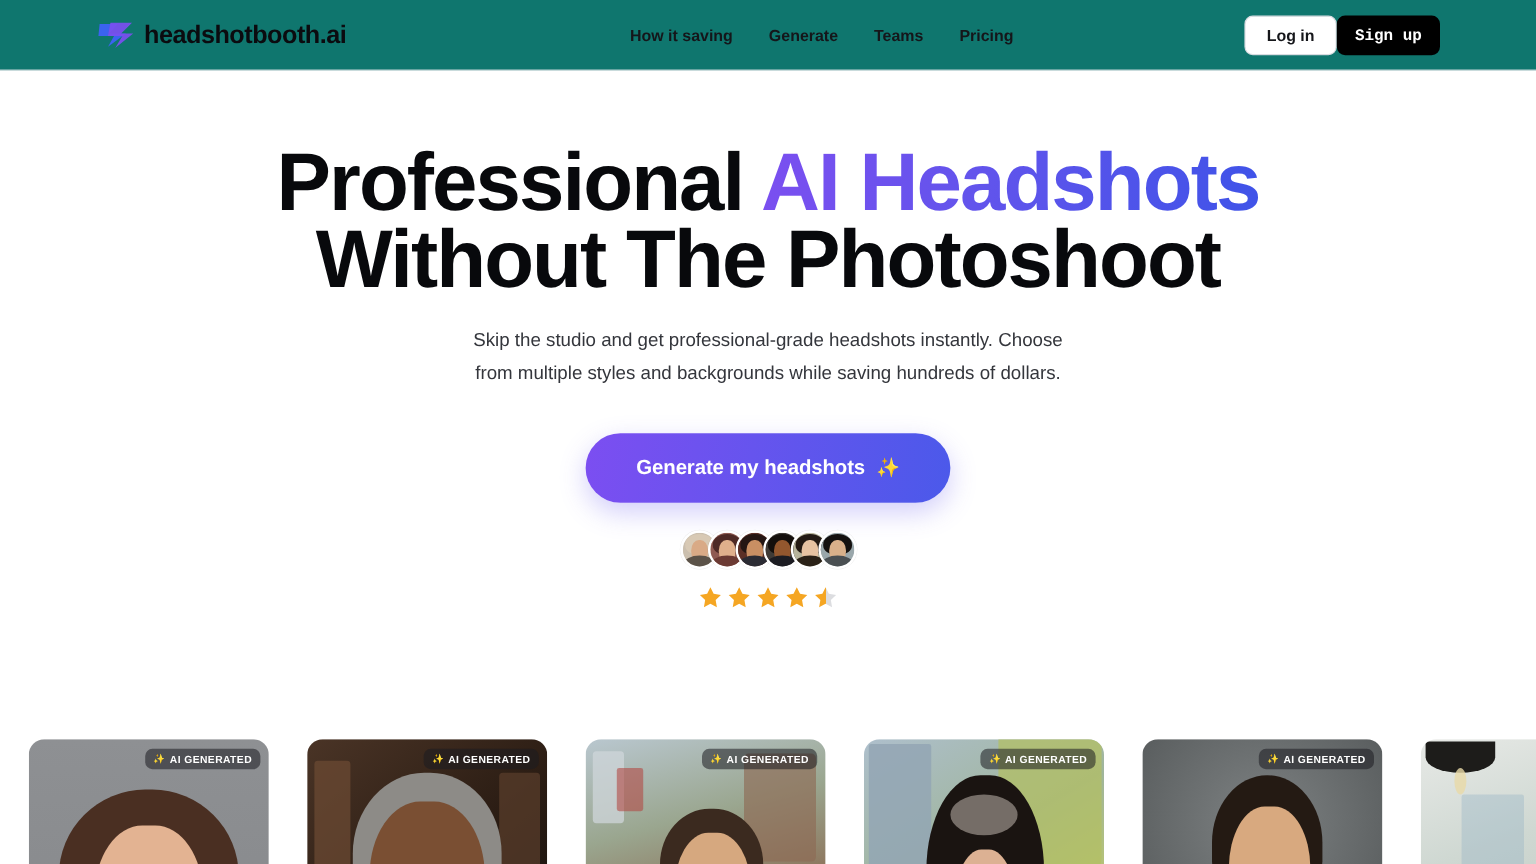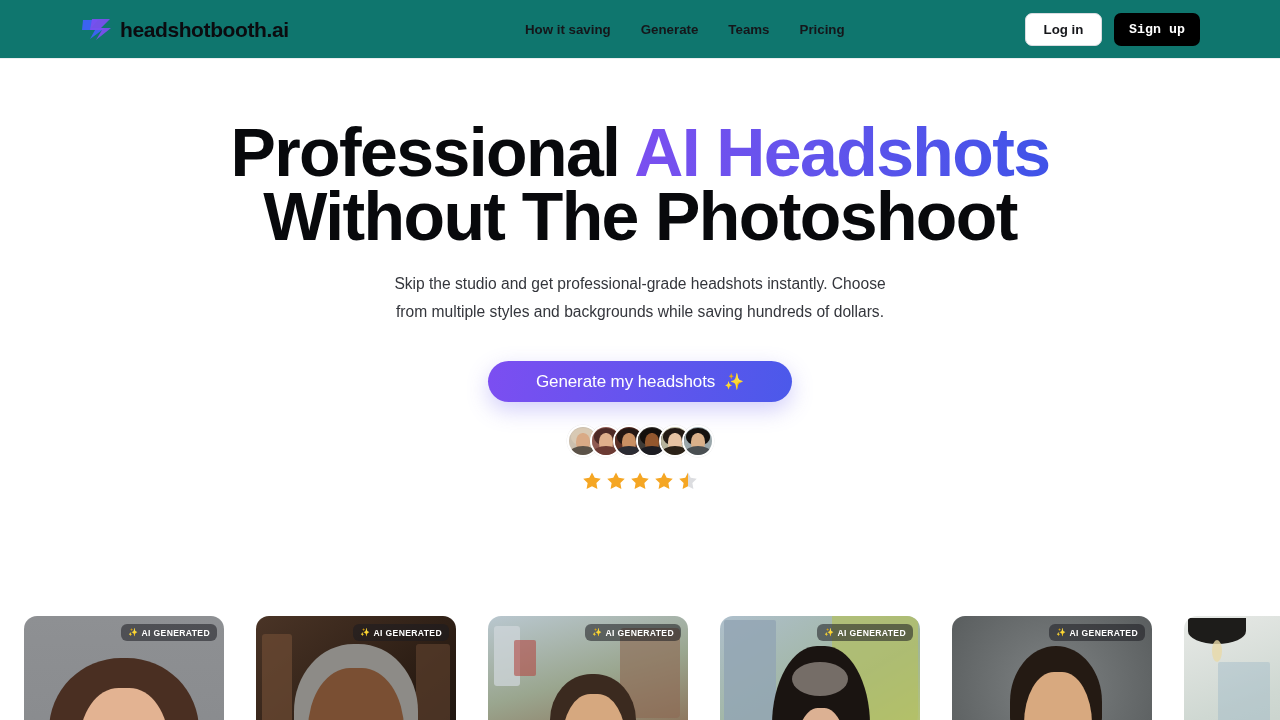--- a/index.html
+++ b/index.html
@@ -66,21 +66,20 @@
   }
   .nav-link:nth-child(1) { padding-left: 15px; }
 
   .auth {
     position: absolute;
     right: 80px;
     top: 0;
     height: 59px;
     display: flex;
     align-items: center;
-    gap: 12px;
   }
   .btn-login {
     width: 77px;
     height: 33px;
     border: 1px solid #d9dce1;
     border-radius: 7px;
     background: #ffffff;
     color: #15161a;
     font-size: 13.3px;
     font-weight: 600;
@@ -147,27 +146,27 @@
     color: #34363c;
     font-weight: 400;
   }
 
   .cta-wrap { margin-top: 35px; }
   .cta {
     display: inline-flex;
     align-items: center;
     justify-content: center;
     width: 304px;
-    height: 41px;
+    height: 58px;
     border: none;
     border-radius: 999px;
     background: linear-gradient(100deg, #7c4ef1 0%, #6654ee 45%, #4b59ea 100%);
     color: #ffffff;
     font-size: 17px;
-    font-weight: 400;
+    font-weight: 700;
     font-family: "Liberation Sans", sans-serif;
     letter-spacing: -0.1px;
     cursor: pointer;
     box-shadow: 0 8px 22px rgba(95,80,236,0.28);
   }
   .cta .spark { margin-left: 9px; font-size: 16px; }
 
   
   .avatars {
     margin-top: 23px;

